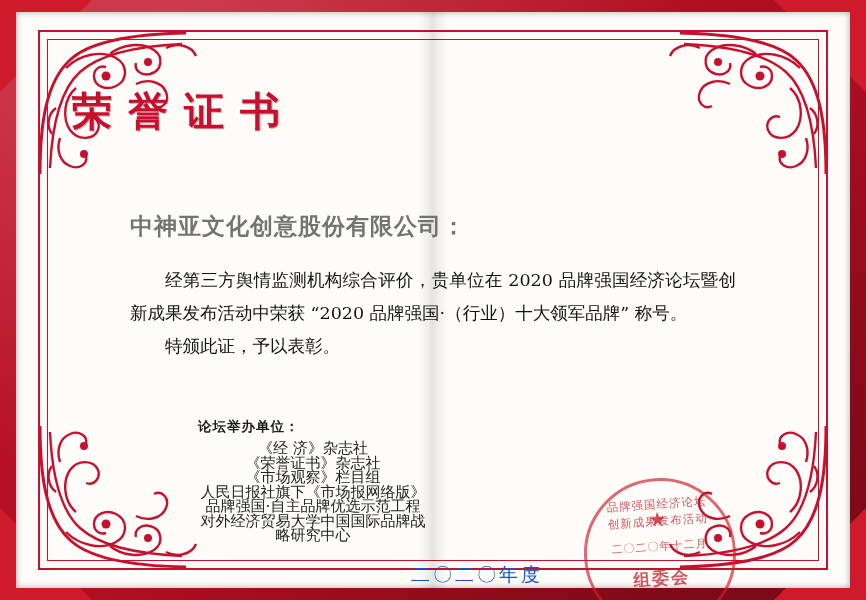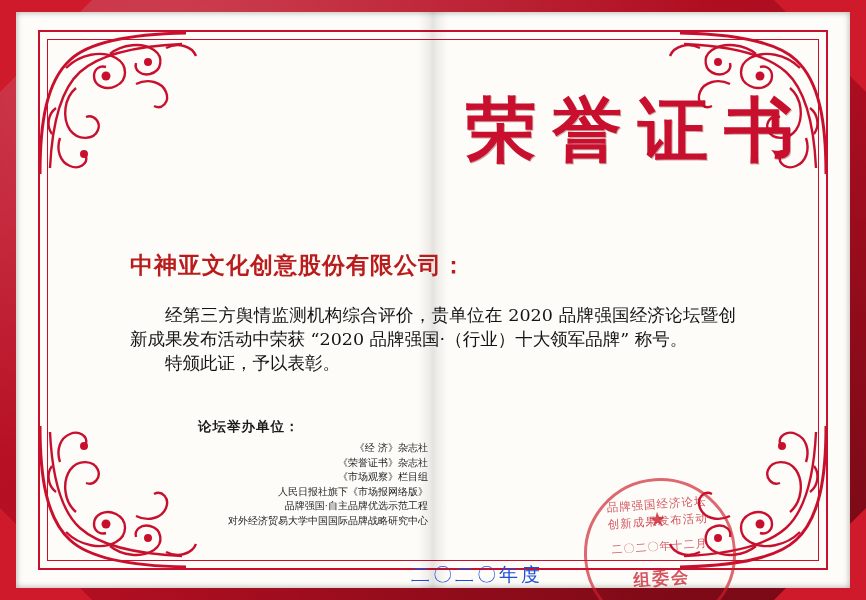--- a/index.html
+++ b/index.html
@@ -99,45 +99,45 @@
   .ribbon.br { right: 0; bottom: 0; border-bottom: 92px solid #cf1a2b; border-left: 92px solid transparent; }
 
   
   .content {
     position: absolute;
     left: 40px; top: 34px;
     width: 754px; height: 508px;
   }
 
   .title {
-    text-align: right;
+    text-align: left;
     margin-top: 38px;
     font-family: "DejaVu Serif", "Liberation Serif", serif;
     font-weight: bold;
-    font-size: 70px;
+    font-size: 40px;
     letter-spacing: 16px;
     color: #c8102e;
     text-shadow: 1px 1px 0 rgba(120,0,10,0.35);
     padding-left: 16px;
   }
 
   .recipient {
     margin: 72px 0 0 74px;
     font-family: "DejaVu Sans", "Liberation Sans", sans-serif;
     font-weight: bold;
     font-size: 23px;
-    color: #b91c1c;
+    color: #737373;
     letter-spacing: 1px;
   }
 
   .body-text {
     margin: 22px 74px 0 74px;
     font-family: "DejaVu Serif", "Liberation Serif", serif;
     font-size: 17.5px;
-    line-height: 24px;
+    line-height: 33px;
     color: #141414;
     text-align: justify;
   }
   .body-text p { margin: 0; }
   .indent { text-indent: 2em; }
 
   
   .organizers {
     position: absolute;
     left: 142px;
@@ -147,24 +147,24 @@
   .org-title {
     font-family: "DejaVu Sans", "Liberation Sans", sans-serif;
     font-weight: bold;
     font-size: 13.5px;
     color: #1b1b1b;
     margin-bottom: 5px;
     letter-spacing: 1px;
   }
   .org-list {
     font-family: "DejaVu Serif", "Liberation Serif", serif;
-    font-size: 10px;
+    font-size: 15px;
     line-height: 14.5px;
     color: #222;
-    text-align: right;
+    text-align: center;
     width: 230px;
   }
 
   
   .date-line {
     position: absolute;
     left: 355px;
     top: 516px;
     font-family: "DejaVu Serif", "Liberation Serif", serif;
     font-size: 19px;

